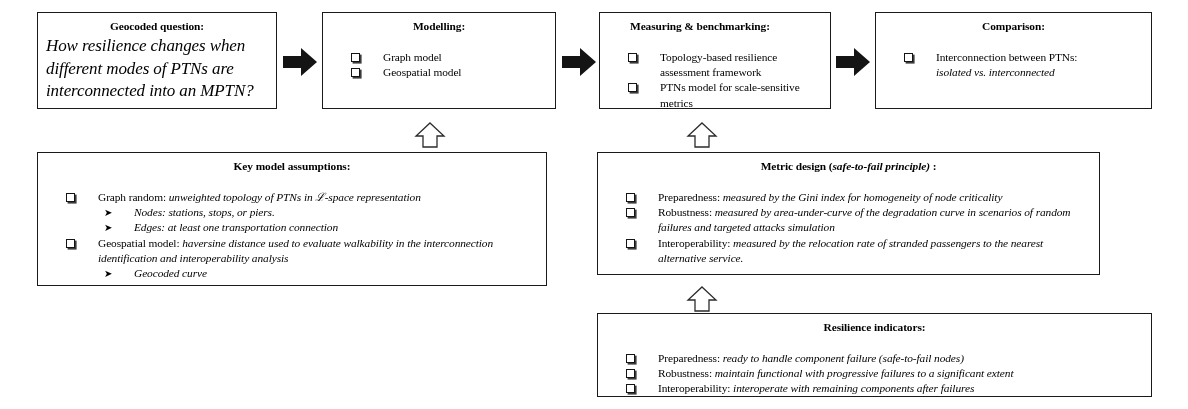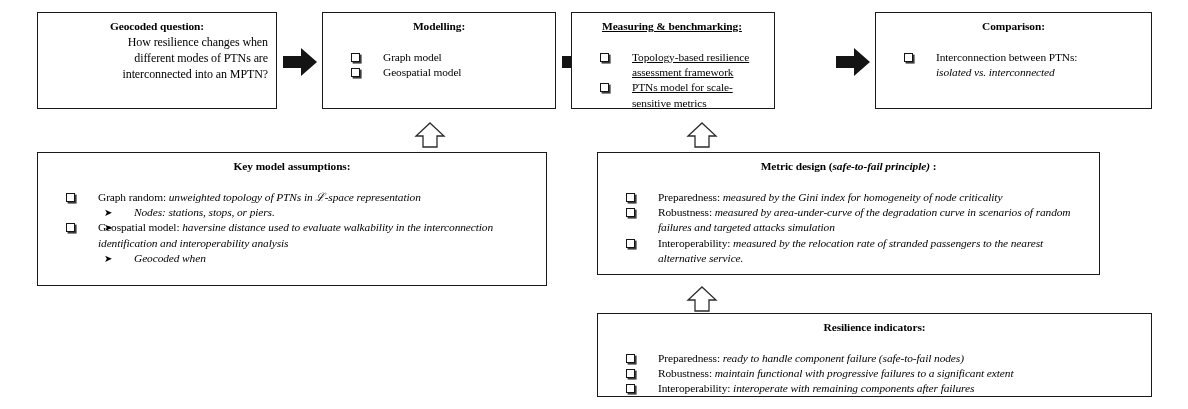--- a/index.html
+++ b/index.html
@@ -30,24 +30,25 @@
   }
   .box-title {
     font-weight: bold;
     text-align: center;
     font-size: 11.4px;
     line-height: 1.33;
     letter-spacing: -0.1px;
     margin-bottom: 1px;
   }
   .plain-line {
-    text-align: right;
-    font-size: 12px;
-    line-height: 1.33;
-    letter-spacing: -0.1px;
+    text-align: left;
+    font-size: 17px;
+    line-height: 1.33;
+    letter-spacing: -0.1px;
+    font-style: italic;
   }
   
   ul.cklist {
     list-style: none;
     margin: 16px;
     padding: 0;
   }
   ul.cklist > li {
     position: relative;
     padding-left: 36px;
@@ -129,21 +130,21 @@
       <li><span class="ckbox"></span><span>Geospatial model</span></li>
     </ul>
   </div>
 
   <div class="rarrow" style="left:560px; top:46px; width:38px; height:32px;">
     <svg width="38" height="32" viewBox="0 0 38 32">
       <path d="M2,10 L20,10 L20,2 L36,16 L20,30 L20,22 L2,22 Z" fill="#141414"></path>
     </svg>
   </div>
 
-  <div class="box" style="left:571px; top:12px; width:204px; height:97px;text-decoration:underline;">
+  <div class="box" style="left:599px; top:12px; width:232px; height:97px;">
     <div class="box-title" style="text-align:left; padding-left:22px;">Measuring &amp; benchmarking:</div>
     <ul class="cklist">
       <li><span class="ckbox"></span><span>Topology-based resilience assessment framework</span></li>
       <li><span class="ckbox"></span><span>PTNs model for scale-sensitive metrics</span></li>
     </ul>
   </div>
 
   <div class="rarrow" style="left:834px; top:46px; width:38px; height:32px;">
     <svg width="38" height="32" viewBox="0 0 38 32">
       <path d="M2,10 L20,10 L20,2 L36,16 L20,30 L20,22 L2,22 Z" fill="#141414"></path>
@@ -175,29 +176,29 @@
 
   <div class="box" style="left:37px; top:152px; width:510px; height:134px;">
     <div class="box-title">Key model assumptions:</div>
     <ul class="cklist">
       <li>
         <span class="ckbox"></span>
         <span>Graph random:</span>
         <span class="it">unweighted topology of PTNs in ℒ-space representation</span>
         <ul class="sublist">
           <li><span class="arrowhead">➤</span><span>Nodes: stations, stops, or piers.</span></li>
-          <li><span class="arrowhead">➤</span></li>
+          <li><span class="arrowhead">➤</span><span>Edges: at least one transportation connection</span></li>
         </ul>
       </li>
       <li>
         <span class="ckbox"></span>
         <span>Geospatial model:</span>
         <span class="it">haversine distance used to evaluate walkability in the interconnection identification and interoperability analysis</span>
         <ul class="sublist">
-          <li><span class="arrowhead">➤</span><span>Geocoded when</span></li>
+          <li><span class="arrowhead">➤</span><span>Geocoded curve</span></li>
         </ul>
       </li>
     </ul>
   </div>
 
   <div class="box" style="left:597px; top:152px; width:503px; height:123px;">
     <div class="box-title">
       <span>Metric design (</span><span class="bi">safe-to-fail principle)</span><span> :</span>
     </div>
     <ul class="cklist">

